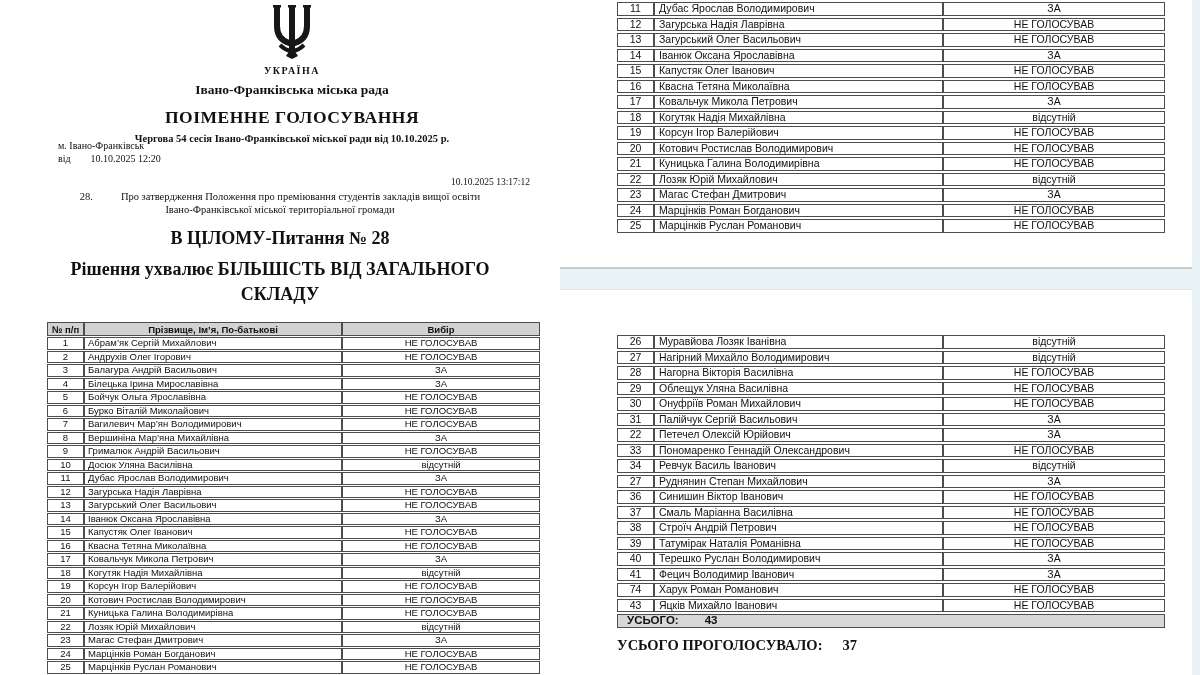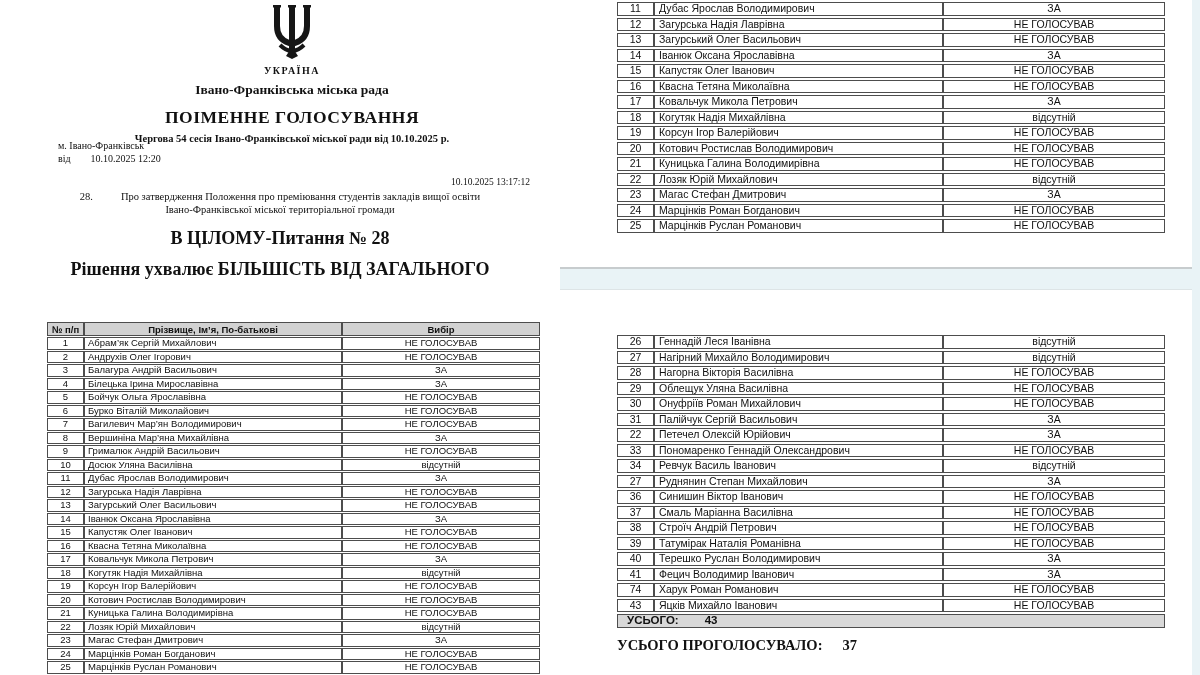--- a/index.html
+++ b/index.html
@@ -83,20 +83,21 @@
   <div class="agenda">
     <div>
       <span class="agenda-num">28.</span><span>Про затвердження Положення про преміювання студентів закладів вищої освіти</span>
     </div>
     <div>Івано-Франківської міської територіальної громади</div>
   </div>
 
   <div class="vote-scope">В ЦІЛОМУ-Питання № 28</div>
   <div class="decision">
     <div>Рішення ухвалює БІЛЬШІСТЬ ВІД ЗАГАЛЬНОГО</div>
+    <div>СКЛАДУ</div>
   </div>
 
   <table class="left-table">
     <colgroup>
         <col style="width:37px">
         <col style="width:258px">
         <col style="width:198px">
       </colgroup>
     <thead>
       <tr>
@@ -326,21 +327,21 @@
   <div class="page-bottom">
     <table class="r-table rt-bottom">
       <colgroup>
           <col style="width:37px">
           <col style="width:289px">
           <col style="width:222px">
         </colgroup>
       <tbody>
           <tr>
             <td class="c0">26</td>
-            <td class="c1">Геннадій Леся Іванівна</td>
+            <td class="c1">Муравйова Лозяк Іванівна</td>
             <td class="c2">відсутній</td>
           </tr>
           <tr>
             <td class="c0">27</td>
             <td class="c1">Нагірний Михайло Володимирович</td>
             <td class="c2">відсутній</td>
           </tr>
           <tr>
             <td class="c0">28</td>
             <td class="c1">Нагорна Вікторія Василівна</td>

